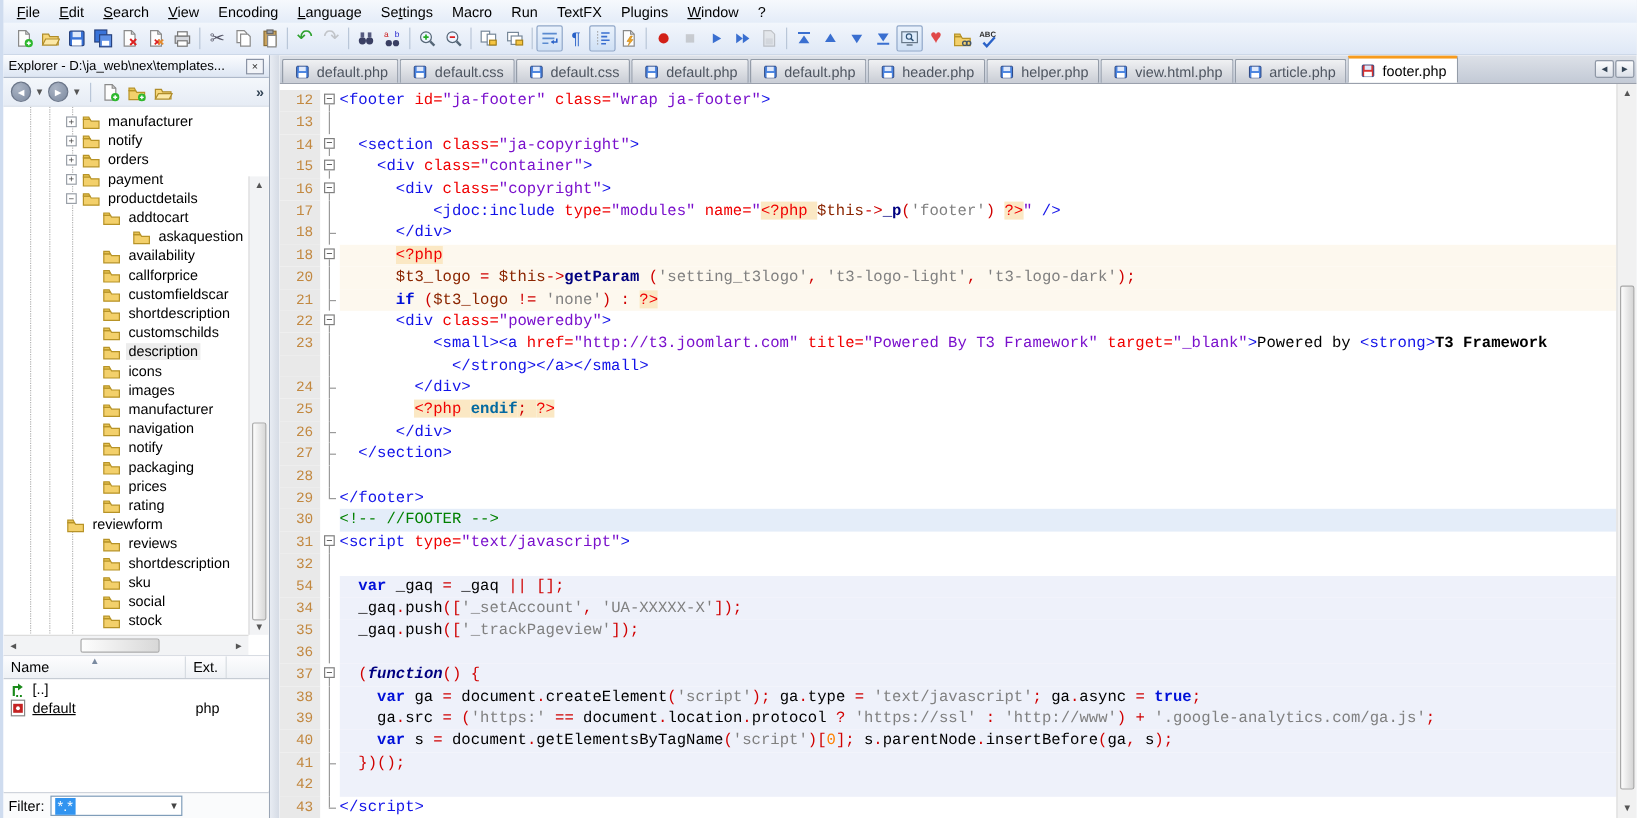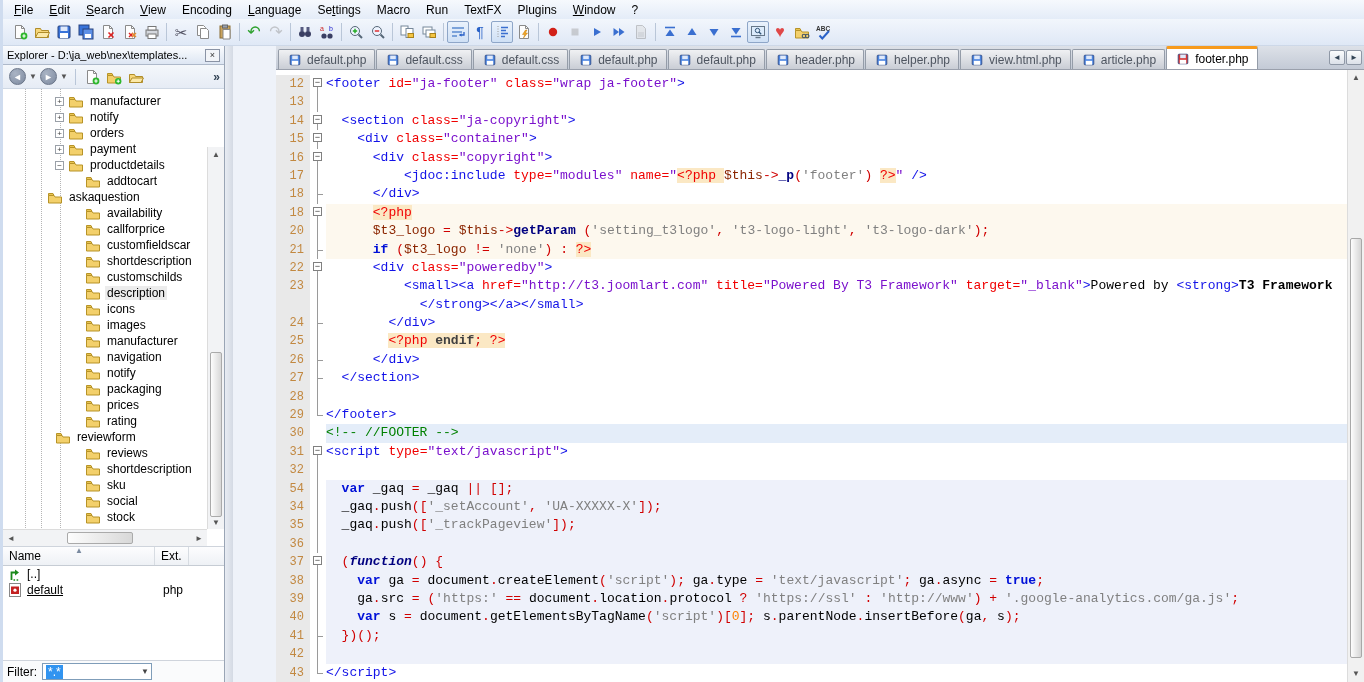--- a/index.html
+++ b/index.html
@@ -19,21 +19,21 @@
   .tb-btn { width:22px; height:22px; display:flex; align-items:center; justify-content:center; border:1px solid transparent; border-radius:2px; }
   .tb-btn.pressed { border:1px solid #8ea6c8; background:linear-gradient(180deg,#eaf2fc,#cfe0f5); }
   .tb-btn.disabled { opacity:.45; filter:grayscale(1); }
   .tb-sep { width:1px; height:18px; background:#b9c6d8; margin:0 3px; }
   .tb-glyph { font-size:14px; line-height:1; }
 
   
   .main { position:absolute; top:46px; left:0; right:0; bottom:0; display:flex; }
   .sidebar { width:222px; background:#fff; border-right:1px solid #9aa5b5; display:flex; flex-direction:column; }
   .vsplitter { width:8px; background:linear-gradient(90deg,#e8ecf3,#d4dae4); }
-  .editor { flex:1; position:relative; background:#fff; overflow:hidden;margin-left:43px; }
+  .editor { flex:1; position:relative; background:#fff; overflow:hidden; }
 
   
   .panel-title { height:19px; display:flex; align-items:center; padding:0 4px;
     background:linear-gradient(180deg,#fbfcfe,#dde6f3); border-bottom:1px solid #aeb9ca; font-size:11px; }
   .panel-title .t { flex:1; white-space:nowrap; overflow:hidden; }
   .panel-close { width:15px; height:13px; border:1px solid #8a93a5; background:#f2f4f8; font-size:9px; line-height:11px; text-align:center; color:#333; }
   .panel-toolbar { height:24px; display:flex; align-items:center; gap:2px; padding-left:6px;
     background:linear-gradient(180deg,#f4f7fb,#e6ecf5); border-bottom:1px solid #cfd8e4; }
   .nav-circle { width:17px; height:17px; border-radius:50%; background:radial-gradient(circle at 35% 30%,#aab4c4,#7d8aa0); border:1px solid #6a7588; display:flex; align-items:center; justify-content:center; color:#fff; font-size:9px; }
   .nav-caret { font-size:8px; color:#555; margin:0 1px; }
@@ -101,21 +101,21 @@
   .tk-kw { color:#0010d8; font-weight:bold; }
   .tk-fn { color:#000080; font-weight:bold; font-style:italic; }
   .tk-var { color:#8b2500; }
   .tk-meth { color:#000080; font-weight:bold; }
   .tk-str { color:#808080; }
   .tk-op { color:#d00000; }
   .tk-num { color:#ff8000; }
   .tk-txt { color:#000; }
   .tk-b { color:#000; font-weight:bold; }
   .tk-phpd { color:#f00000; background:#fbe8c4; }
-  .tk-phpk { color:#404040; font-weight:bold; background:#fbe8c4; }
+  .tk-phpk { color:#0369a1; font-weight:bold; background:#fbe8c4; }
   .tk-phpo { color:#d00000; background:#fbe8c4; }
 
   .ed-vscroll { position:absolute; top:24px; right:0; width:17px; bottom:0; background:#f1f1f1; border-left:1px solid #dcdcdc; }
   .ed-vscroll .arr { height:16px; text-align:center; font-size:8px; color:#555; line-height:16px; }
   .ed-thumb { position:absolute; left:2px; right:2px; top:168px; height:420px; background:linear-gradient(90deg,#fdfdfd,#d5d5d5); border:1px solid #a8a8a8; border-radius:2px; }
   .arr-bottom { position:absolute; bottom:0; left:0; right:0; }
 </style>
 </head>
 <body>
 
@@ -523,21 +523,21 @@
             </div>
             <div class="tree-row" style="padding-left: 82px;">
               <span class="tfold" style="display: inline-flex;">
                 <svg width="16" height="16" viewBox="0 0 16 16">
                   <path d="M1.5 6.5h5.5l1 1.5h6.5v6h-13z" fill="#f3d06b" stroke="#b79327"></path>
                   <path d="M1.5 6.5v-2h4.5l1 2z" fill="#e8c453" stroke="#b79327"></path>
                 </svg>
               </span>
               <span class="lbl">addtocart</span>
             </div>
-            <div class="tree-row" style="padding-left: 44px;">
+            <div class="tree-row" style="padding-left: 107px;">
               <span class="tfold" style="display: inline-flex;">
                 <svg width="16" height="16" viewBox="0 0 16 16">
                   <path d="M1.5 6.5h5.5l1 1.5h6.5v6h-13z" fill="#f3d06b" stroke="#b79327"></path>
                   <path d="M1.5 6.5v-2h4.5l1 2z" fill="#e8c453" stroke="#b79327"></path>
                 </svg>
               </span>
               <span class="lbl">askaquestion</span>
             </div>
             <div class="tree-row" style="padding-left: 82px;">
               <span class="tfold" style="display: inline-flex;">

